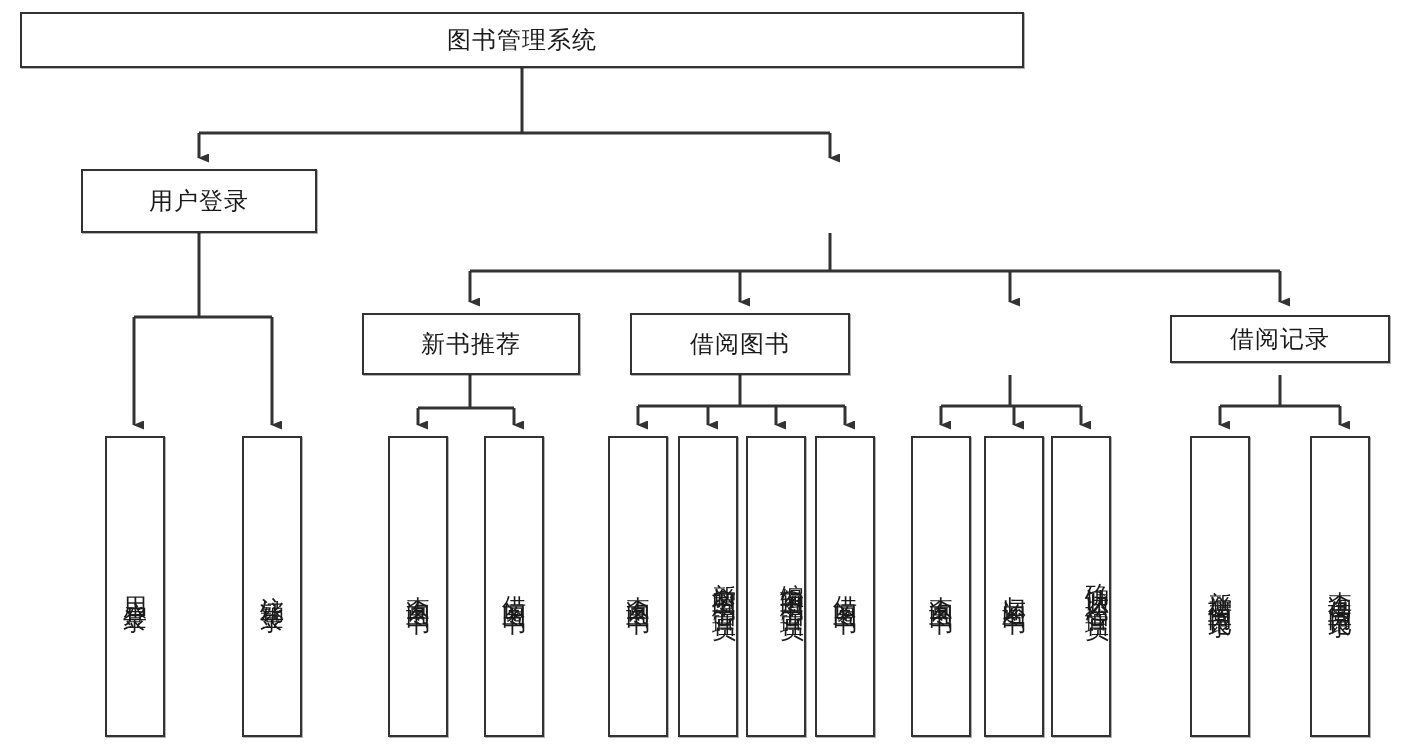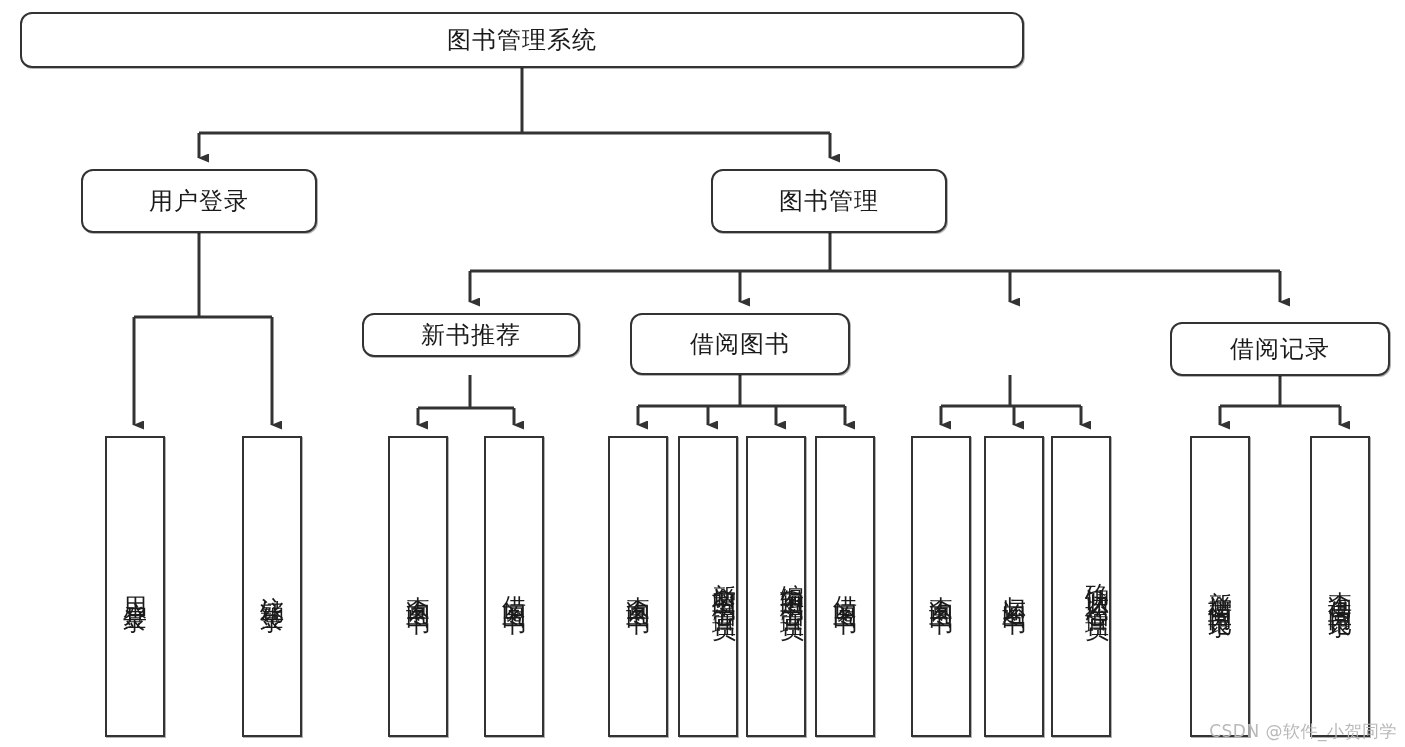--- a/index.html
+++ b/index.html
@@ -35,21 +35,20 @@
     align-items: center;
     justify-content: center;
     color: #1a1a1a;
     box-shadow: 1px 1px 0 rgba(0,0,0,0.30);
   }
   .node.horizontal {
     font-size: 24px;
     line-height: 1.1;
     letter-spacing: 1px;
     white-space: nowrap;
-    border-radius: 12px;
   }
   .node.vertical {
     writing-mode: vertical-rl;
     text-orientation: upright;
     font-size: 24px;
     letter-spacing: 5px;
     line-height: 1;
     padding-top: 6px;
     padding-bottom: 6px;
     align-items: flex-start;
@@ -131,34 +130,32 @@
       <path d="M 1280,375 L 1280,406" stroke="#333333" stroke-width="3" fill="none"></path>
       <path d="M 1220,406 L 1340,406" stroke="#333333" stroke-width="3" fill="none"></path>
       <path d="M 1220,406 L 1220,425" stroke="#333333" stroke-width="3" fill="none" marker-end="url(#arrowhead)"></path>
       <path d="M 1340,406 L 1340,425" stroke="#333333" stroke-width="3" fill="none" marker-end="url(#arrowhead)"></path>
     </g>
   </svg>
 
   <div class="node horizontal" style="left: 20px; top: 12px; width: 1004px; height: 56px;">图书管理系统</div>
 
   <div class="node horizontal" style="left: 81px; top: 169px; width: 236px; height: 64px;">用户登录</div>
-  <div class="node horizontal" style="left: 711px; top: 169px; width: 236px; height: 64px;">图书管理</div>
 
-  <div class="node horizontal" style="left: 362px; top: 313px; width: 218px; height: 44px;">新书推荐</div>
+  <div class="node horizontal" style="left: 362px; top: 313px; width: 218px; height: 62px;">新书推荐</div>
   <div class="node horizontal" style="left: 630px; top: 313px; width: 220px; height: 62px;">借阅图书</div>
-  <div class="node horizontal" style="left: 1170px; top: 322px; width: 220px; height: 54px;">借阅记录</div>
+  <div class="node horizontal" style="left: 1170px; top: 315px; width: 220px; height: 48px;">借阅记录</div>
 
   <div class="node vertical centered" style="left: 105px; top: 436px; width: 60px; height: 301px;">用户登录</div>
   <div class="node vertical centered" style="left: 242px; top: 436px; width: 60px; height: 301px;">注销登录</div>
   <div class="node vertical centered" style="left: 388px; top: 436px; width: 60px; height: 301px;">查询图书</div>
   <div class="node vertical centered" style="left: 484px; top: 436px; width: 60px; height: 301px;">借阅图书</div>
   <div class="node vertical centered" style="left: 608px; top: 436px; width: 60px; height: 301px;">查询图书</div>
   <div class="node vertical" style="left: 678px; top: 436px; width: 60px; height: 301px;">新增图书（管理员）</div>
   <div class="node vertical" style="left: 746px; top: 436px; width: 60px; height: 301px;">编辑图书（管理员）</div>
   <div class="node vertical centered" style="left: 815px; top: 436px; width: 60px; height: 301px;">借阅图书</div>
   <div class="node vertical centered" style="left: 911px; top: 436px; width: 60px; height: 301px;">查询图书</div>
   <div class="node vertical centered" style="left: 984px; top: 436px; width: 60px; height: 301px;">归还图书</div>
   <div class="node vertical" style="left: 1051px; top: 436px; width: 60px; height: 301px;">确认归还（管理员）</div>
   <div class="node vertical centered" style="left: 1190px; top: 436px; width: 60px; height: 301px;">新增借阅记录</div>
   <div class="node vertical centered" style="left: 1310px; top: 436px; width: 60px; height: 301px;">查询借阅记录</div>
 
-  <div class="watermark">CSDN @软件_小贺同学</div>
 </div>
 
 </body></html>

